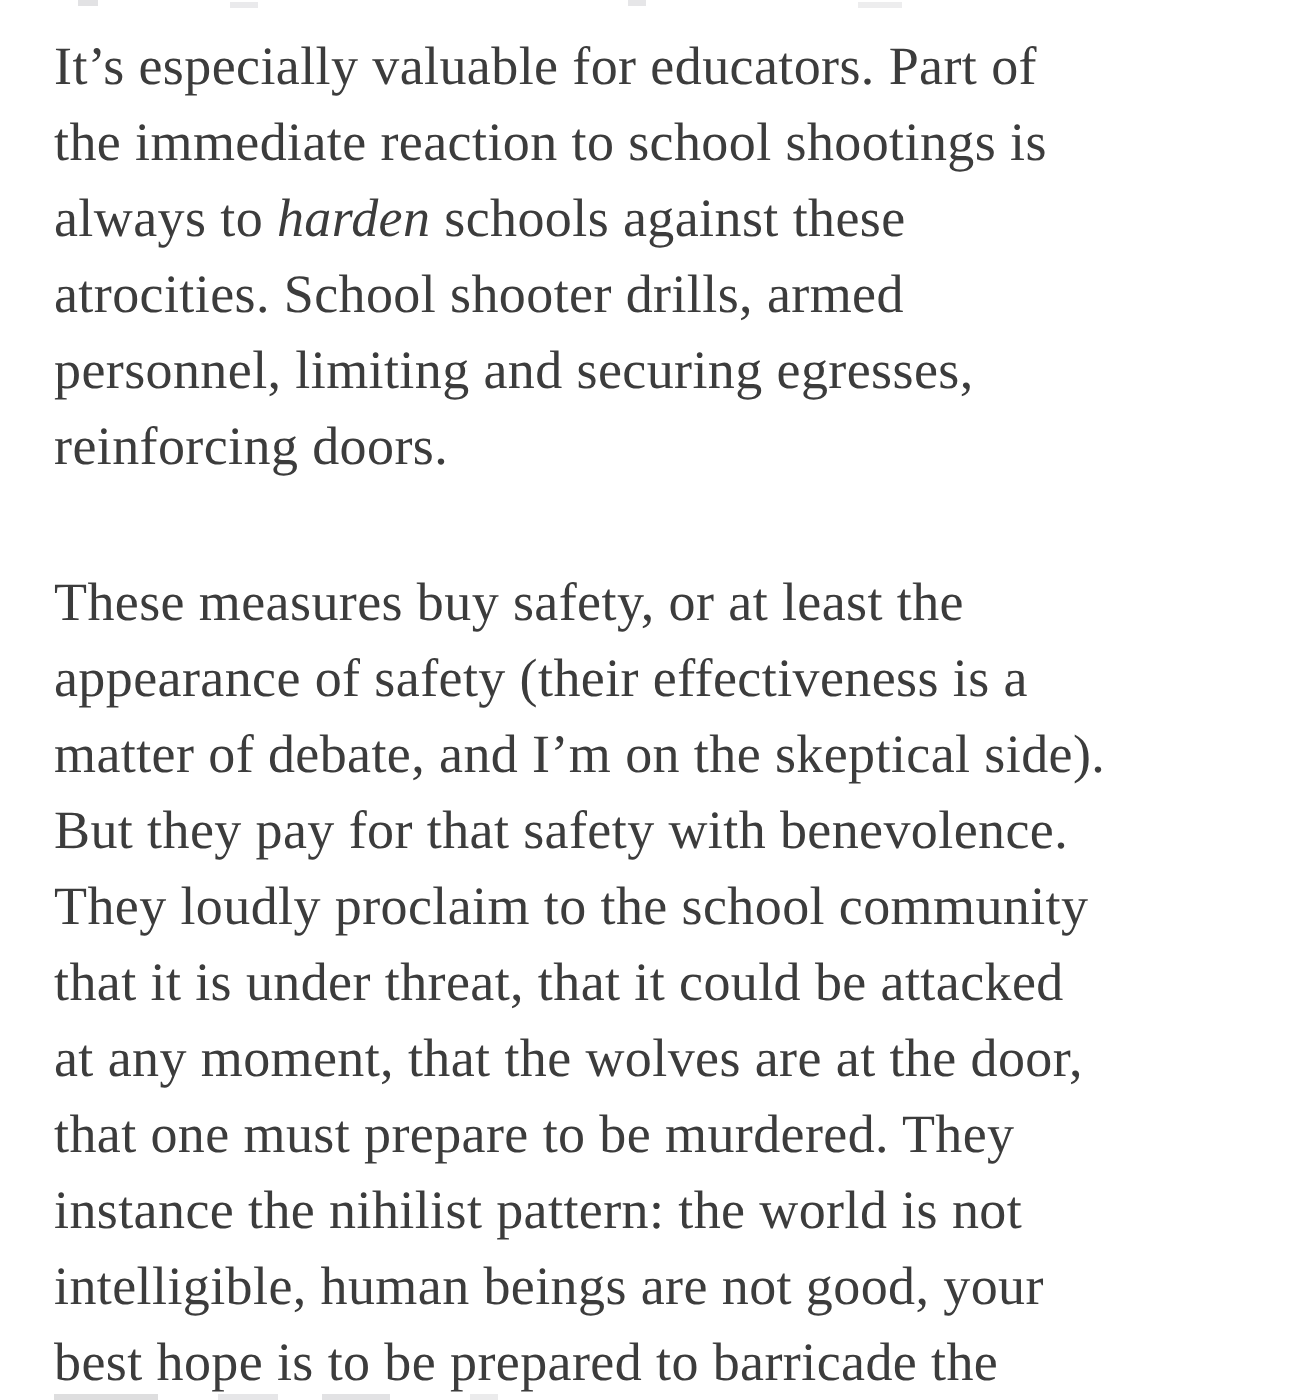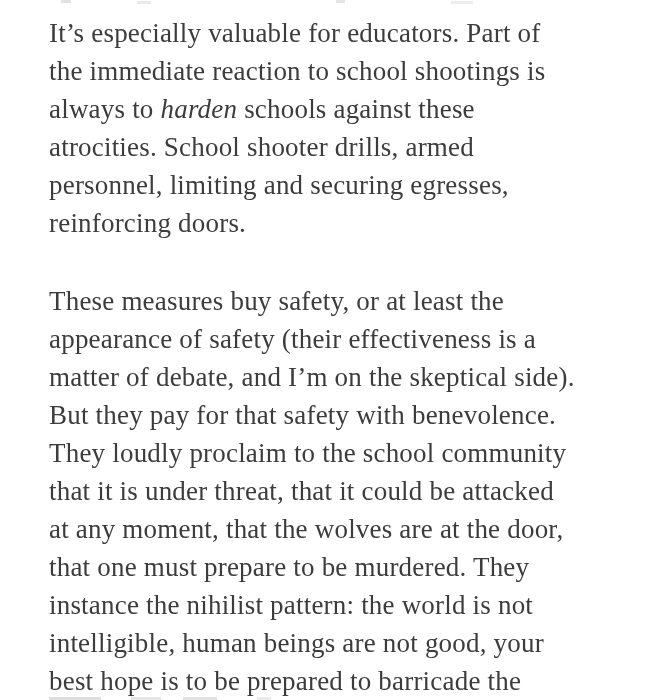--- a/index.html
+++ b/index.html
@@ -12,21 +12,20 @@
     background: #ffffff;
     overflow: hidden;
     font-family: "Liberation Serif", "DejaVu Serif", serif;
   }
   .page {
     position: relative;
     box-sizing: border-box;
     width: 574px;
     height: 700px;
     padding: 14px 18px 0 27px;
-    margin-left: 22px;
   }
   .article p {
     margin: 0 0 40px 0;
     font-size: 27px;
     line-height: 38px;
     letter-spacing: 0.2px;
     color: var(--text-color, #3c3c3c);
     text-rendering: optimizeLegibility;
   }
   .article p:last-child {

